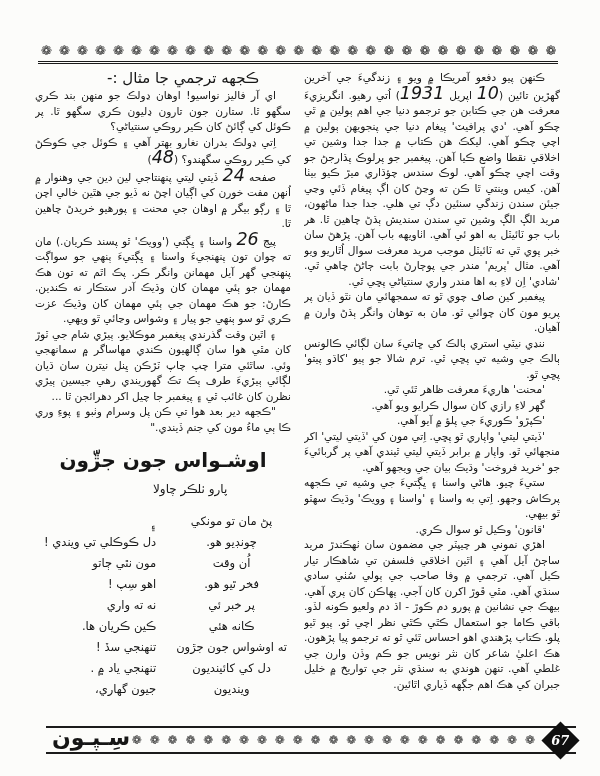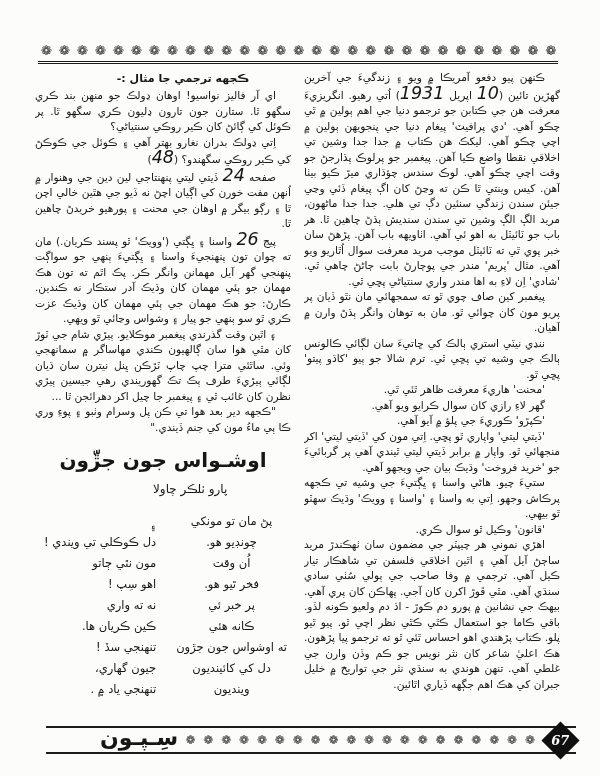--- a/index.html
+++ b/index.html
@@ -31,21 +31,21 @@
   }
   .col{flex:1 1 0;overflow:hidden;}
   .ar-body{
     margin:0;
     font-size:10.6px;line-height:15.5px;
     text-align:justify;text-align-last:right;
     text-indent:15px;
   }
   .bignum{font-size:1.65em;line-height:.8;letter-spacing:.5px;font-style:italic;}
   .col-heading{
-    font-weight:bold;font-size:11px;line-height:17px;
+    font-weight:normal;font-size:15px;line-height:17px;
     text-align:center;padding-left:40px;margin:0 0 1px 0;
   }
   
   .article-head{margin:10px 0 4px 0;}
   .article-title{
     font-size:20px;font-weight:bold;line-height:30px;
     text-align:center;margin:0;letter-spacing:.5px;
   }
   .article-author{
     font-size:12px;font-weight:normal;line-height:16px;
@@ -78,21 +78,21 @@
     z-index:2;
   }
   .page-number-badge span{
     transform:rotate(-45deg);
     color:#ffffff;font-size:13px;font-style:italic;font-weight:bold;
     font-family:"DejaVu Serif", serif;
   }
   .magazine-title{
     flex:0 0 auto;
     font-size:22px;font-weight:bold;line-height:20px;
-    padding:0 2px 4px 6px;letter-spacing:1px;margin-left:48px;
+    padding:0 2px 4px 6px;letter-spacing:1px;
   }
 </style>
 </head>
 <body>
 
 <div class="page">
 
   <div class="top-border">
     <div class="ornament-row">❁ ❁ ❁ ❁ ❁ ❁ ❁ ❁ ❁ ❁ ❁ ❁ ❁ ❁ ❁ ❁ ❁ ❁ ❁ ❁ ❁ ❁ ❁ ❁ ❁ ❁ ❁ ❁ ❁ ❁ ❁ ❁</div>
     <div class="top-rule"></div>
@@ -148,22 +148,22 @@
         <div class="poem-col left-col shifted">
           <div class="poem-line poem-conj">۽</div>
           <div>
 
           <div class="poem-line">دل ڪوڪلي تي ويندي !</div>
               <div class="poem-line">مون نٿي ڄاتو</div>
               <div class="poem-line">اهو سِپ !</div>
               <div class="poem-line">نه ته واري</div>
               <div class="poem-line">ڪين ڪريان ها.</div>
               <div class="poem-line">تنهنجي سڏ !</div>
+              <div class="poem-line">تنهنجي ياد ۾ .</div>
               <div class="poem-line">جيون گهاري،</div>
-              <div class="poem-line">تنهنجي ياد ۾ .</div>
             </div>
         </div>
       </div>
     </div>
   </div>
 
   <div class="footer">
     <div class="page-number-badge">
       <span>67</span>
     </div>

